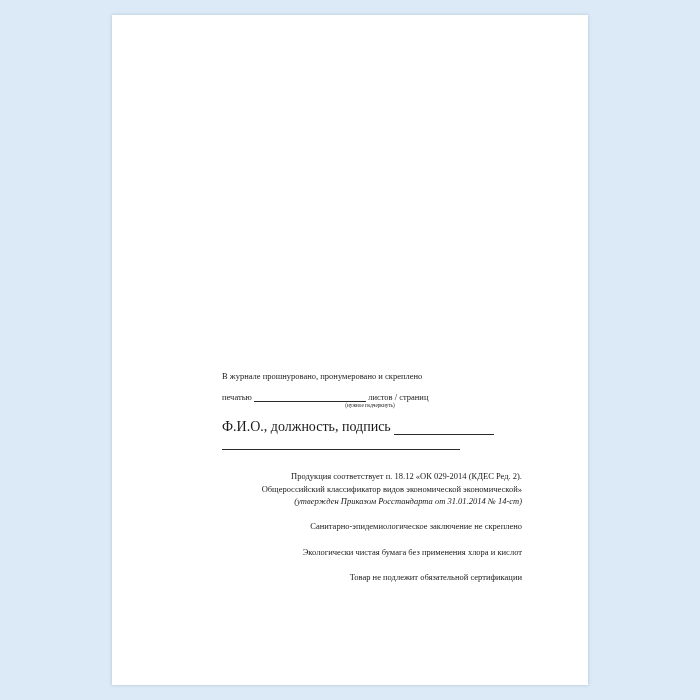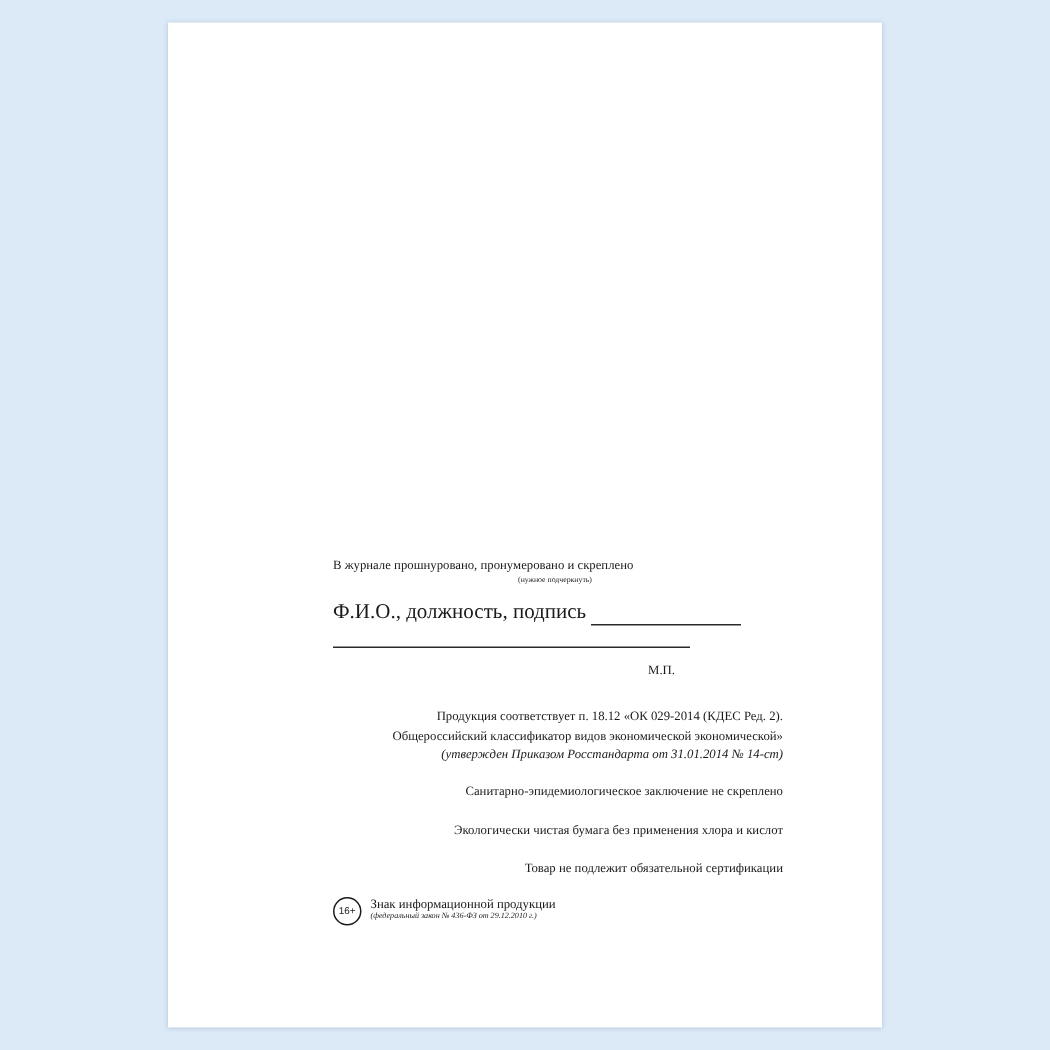--- a/index.html
+++ b/index.html
@@ -121,44 +121,41 @@
 <body>
 
 <div id="stage">
 
   <div class="page">
 
     <div class="content">
 
       <div class="line blk1">В журнале прошнуровано, пронумеровано и скреплено</div>
 
+      <div class="row-print">
+        <span>печатью</span>
+        <span class="ul" style="width:112px"></span>
+        <span>листов / страниц</span>
+      </div>
       <div class="note-small">(нужное подчеркнуть)</div>
 
 
       <div class="row-fio">
         <span>Ф.И.О., должность, подпись</span>
         <span class="ul" style="width:100px"></span>
       </div>
 
       <div class="long-rule"></div>
 
-      <div class="mp">М.П.</div>
 
       <div class="blockB">
         <div class="line">Продукция соответствует п. 18.12 «ОК 029-2014 (КДЕС Ред. 2).</div>
         <div class="line">Общероссийский классификатор видов экономической экономической»</div>
         <div class="line ital">(утвержден Приказом Росстандарта от 31.01.2014 № 14-ст)</div>
         <div class="line spaced">Санитарно-эпидемиологическое заключение не скреплено</div>
         <div class="line spaced">Экологически чистая бумага без применения хлора и кислот</div>
         <div class="line spaced">Товар не подлежит обязательной сертификации</div>
       </div>
 
-      <div class="last-row">
-        <div class="badge">16+</div>
-        <div class="last-text">
-          <div class="l1">Знак информационной продукции</div>
-          <div class="l2">(федеральный закон № 436-ФЗ от 29.12.2010 г.)</div>
-        </div>
-      </div>
 
     </div>
   </div>
 </div>
 
 </body></html>

